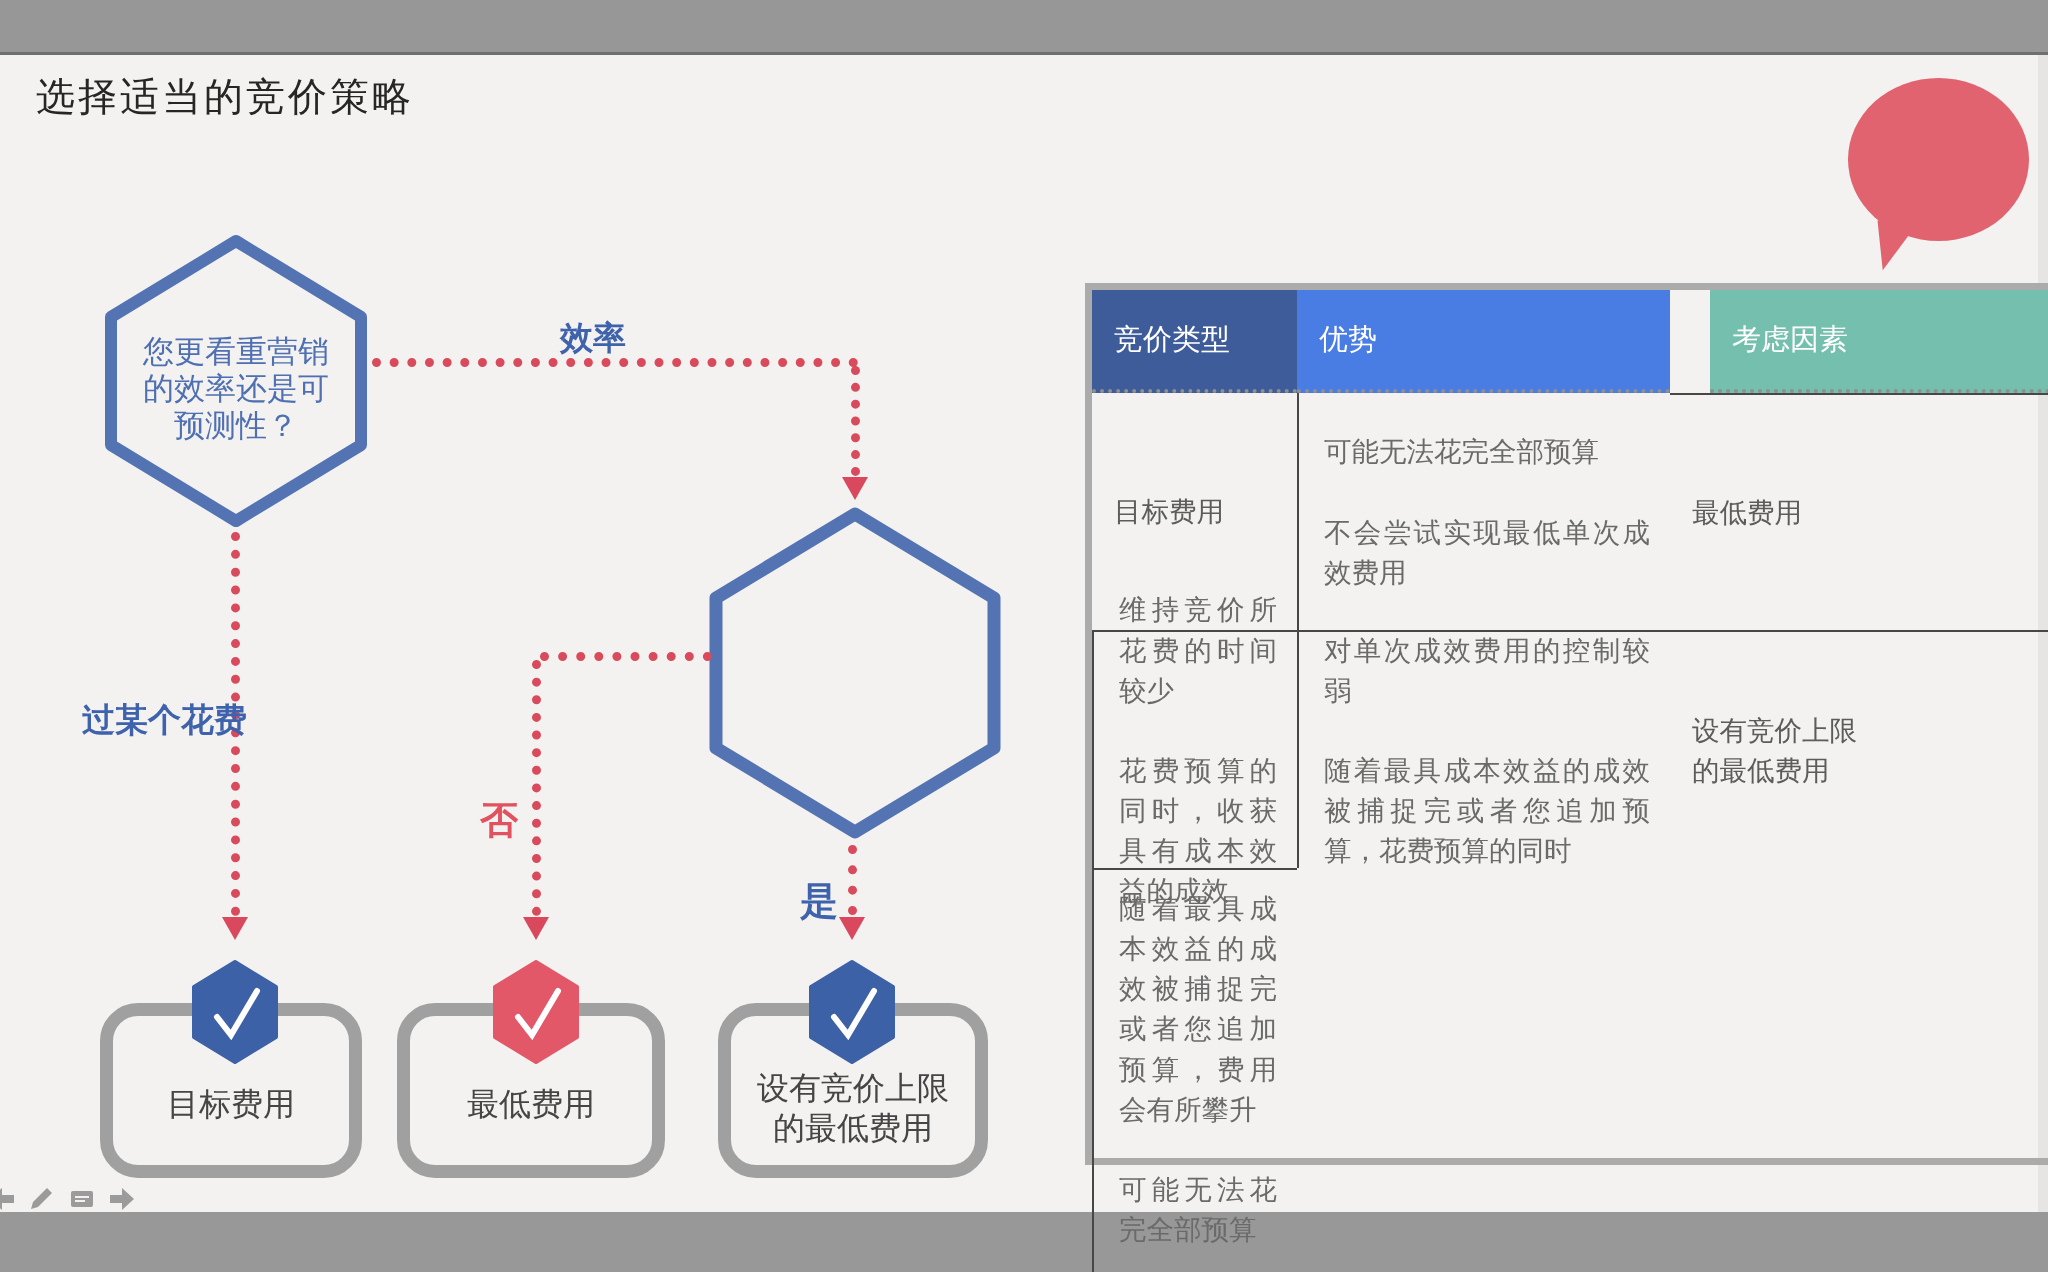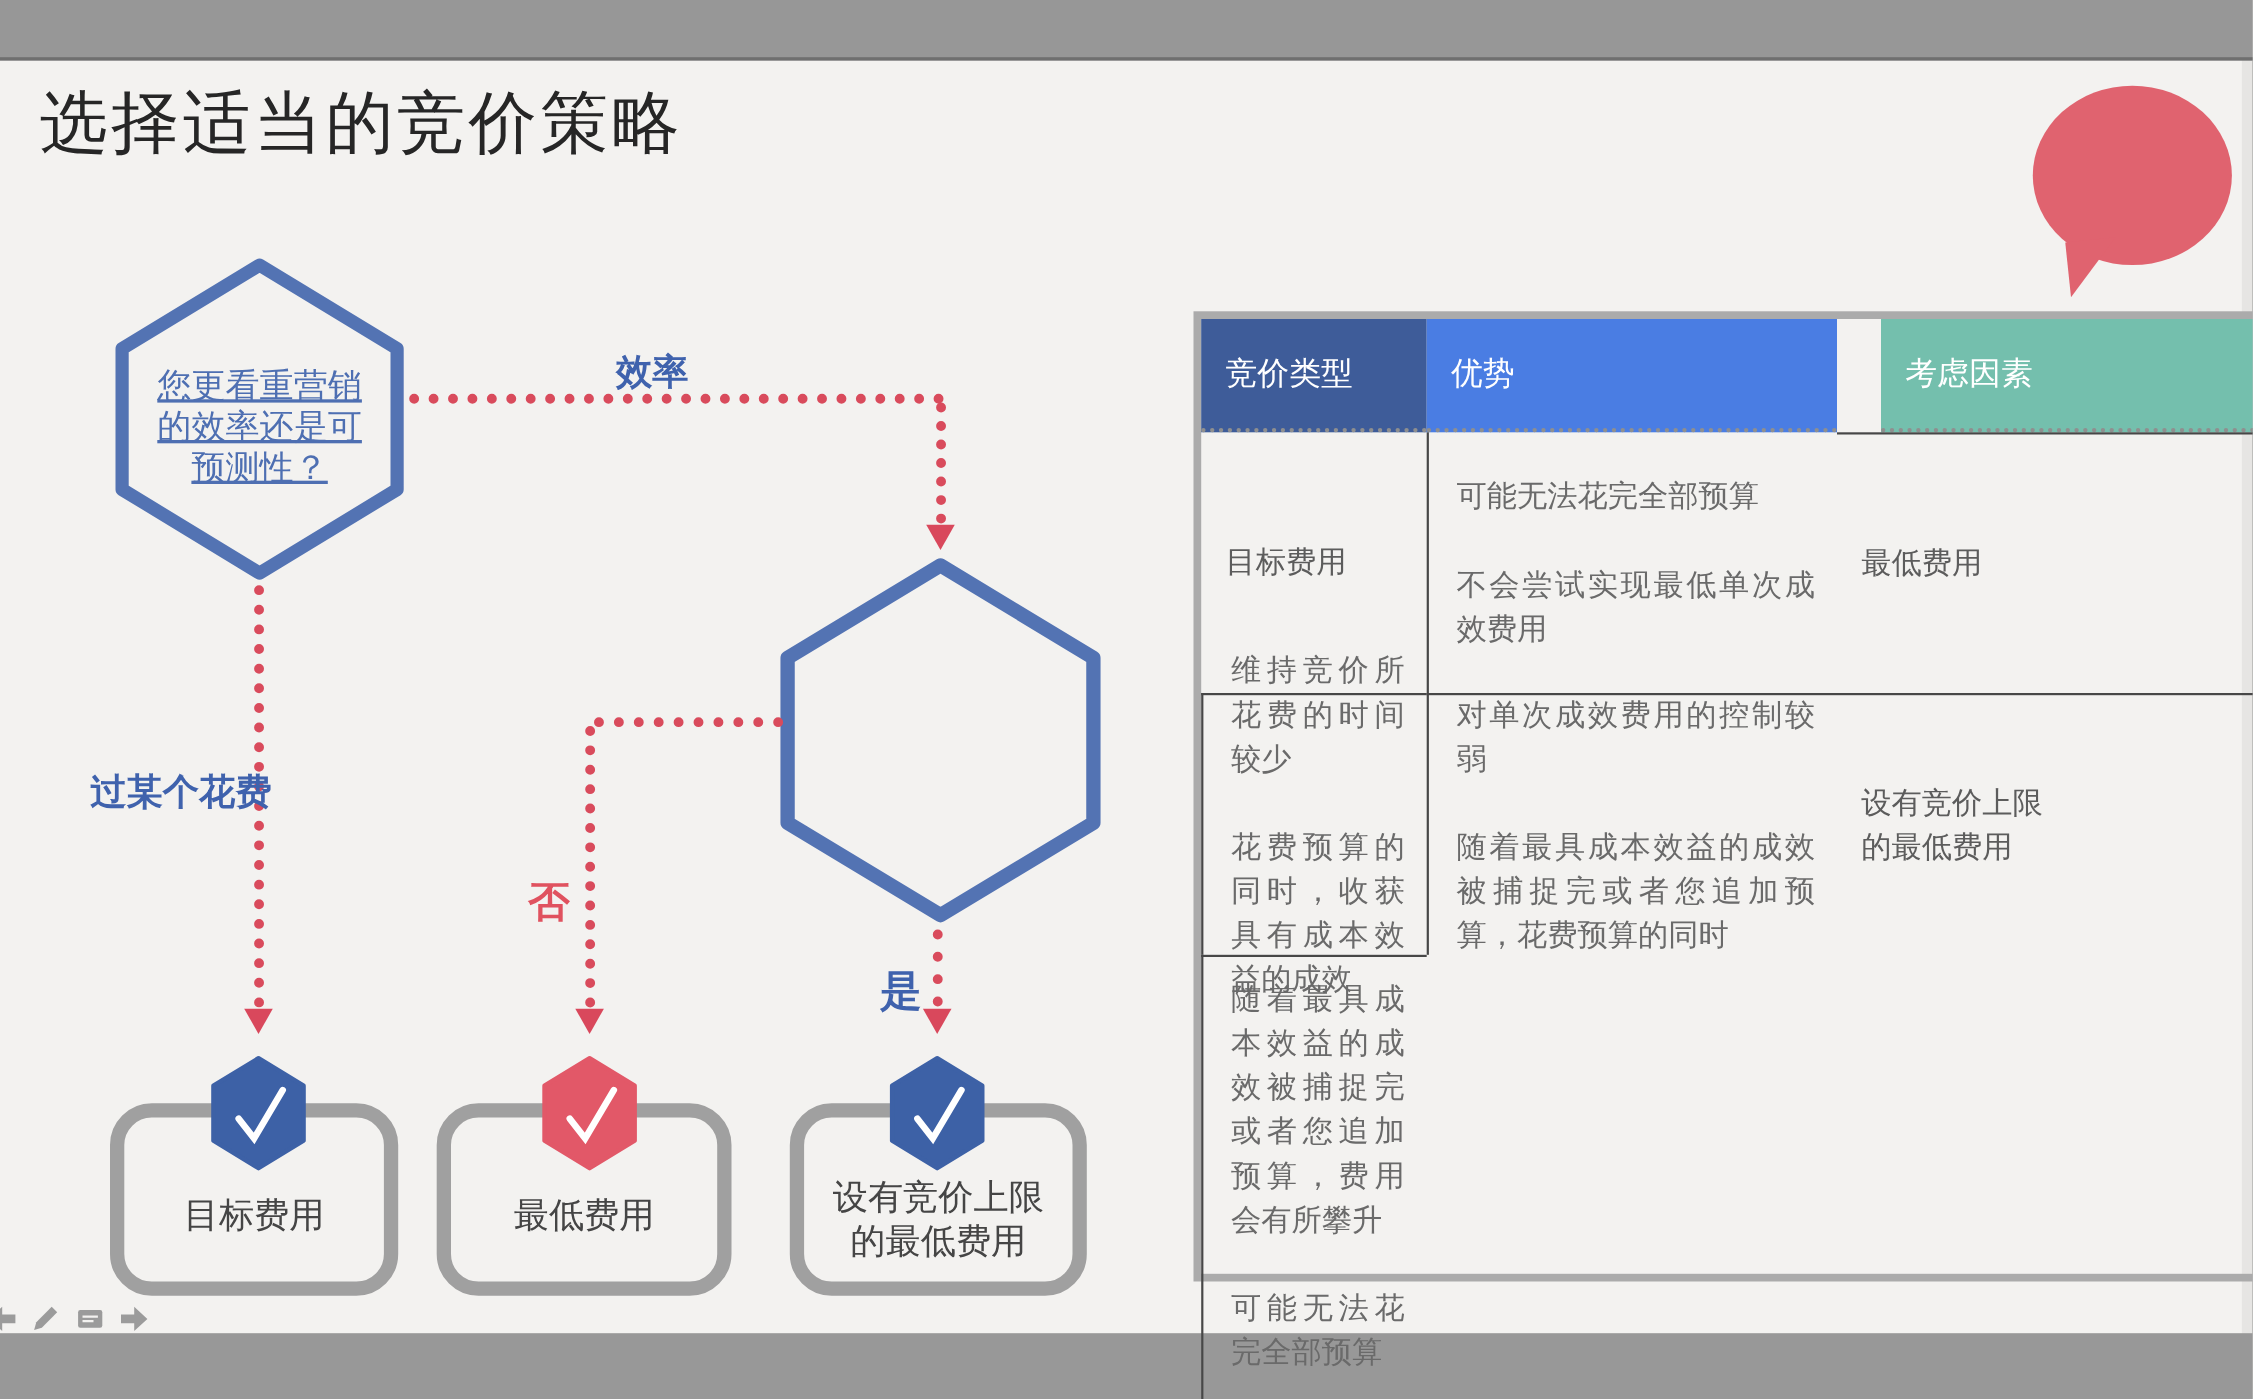--- a/index.html
+++ b/index.html
@@ -6,27 +6,27 @@
   .screen{
     position:relative;width:2048px;height:1272px;overflow:hidden;
     background:#f3f2f0;font-family:"DejaVu Sans",sans-serif;
   }
   .abs{position:absolute;}
   
   .top-bar{left:0;top:0;width:2048px;height:52px;background:#979797;border-bottom:3px solid #6f6f6f;}
   .bottom-bar{left:0;top:1212px;width:2048px;height:60px;background:#989898;}
   .right-edge{right:0;top:55px;width:10px;height:1157px;background:rgba(0,0,0,0.05);}
   
-  .title{left:36px;top:70px;font-size:62px;color:#262626;letter-spacing:3px;}
+  .title{left:36px;top:70px;font-size:39px;color:#262626;letter-spacing:3px;}
   
   .bubble{left:1848px;top:78px;width:181px;height:163px;background:#e0636f;border-radius:50%;}
   .bubble-tail{position:absolute;left:32px;top:140px;width:0;height:0;
     border-top:50px solid #e0636f;border-right:46px solid transparent;transform:rotate(-6deg);}
   
-  .hex-text{color:#4e6fb2;font-size:31px;line-height:37px;text-align:center;white-space:pre-line;text-decoration:underline;}
+  .hex-text{color:#4e6fb2;font-size:31px;line-height:37px;text-align:center;white-space:pre-line;}
   .q1{left:114px;top:333px;width:244px;}
   .q2{left:738px;top:608px;width:234px;font-size:32px;line-height:39px;}
   
   .flow-label{font-weight:bold;color:#3f62ad;font-size:33px;}
   .lbl-eff{left:560px;top:316px;}
   .lbl-pred{left:82px;top:698px;}
   .lbl-no{left:480px;top:795px;color:#e0525f;font-size:38px;}
   .lbl-yes{left:800px;top:876px;font-size:38px;}
   
   .dot-h{height:0;border-top:9px dotted #d94b5c;}

